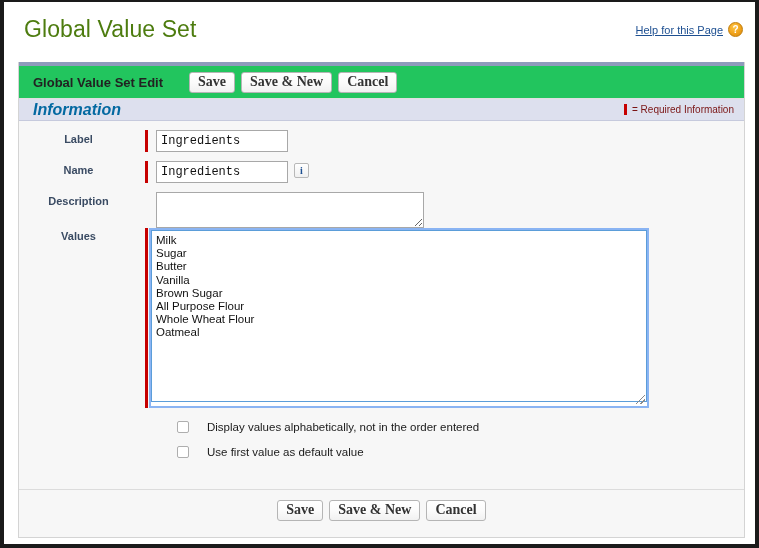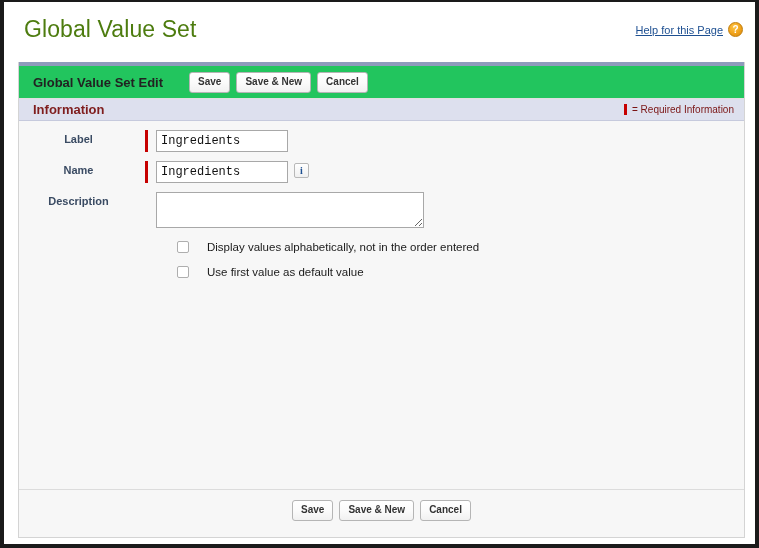--- a/index.html
+++ b/index.html
@@ -113,22 +113,22 @@
   }
   #edit-heading {
     font-size: 13px;
     font-weight: bold;
     color: #222222;
     margin-right: 26px;
   }
   .btn-row { display: flex; gap: 6px; align-items: center; }
 
   .btn {
-    font-family: Liberation Sans, sans-serif;
-    font-size: 10px;
+    font-family: Liberation Serif, serif;
+    font-size: 14px;
     font-weight: bold;
     color: #333333;
     background: linear-gradient(to bottom, #ffffff 0%, #fbfbfb 50%, #f1f1f1 100%);
     border: 1px solid #b5b5b5;
     border-radius: 3px;
     padding: 3px 8px 4px 8px;
     cursor: pointer;
     line-height: 12px;
     white-space: nowrap;
   }
@@ -138,23 +138,24 @@
     height: 22px;
     background: #dde0ee;
     border-bottom: 1px solid #c6cadd;
     display: flex;
     align-items: center;
     justify-content: space-between;
     padding: 0 10px 0 14px;
     box-sizing: border-box;
   }
   #info-band-title {
-    font-size: 13px;
-    font-weight: bold;
-    color: #7f1d1d;
+    font-size: 16px;
+    font-weight: bold;
+    color: #0369a1;
+    font-style: italic;
   }
   #required-note {
     display: flex;
     align-items: center;
     gap: 5px;
     font-size: 10px;
     color: #7a1414;
   }
   .req-swatch {
     display: inline-block;
@@ -388,20 +389,37 @@
 
       <div class="field-row">
         <div class="field-label">Description</div>
         <div class="field-ctl">
           <span class="req-bar" style="background:transparent;"></span>
           <textarea class="desc-area" style=""></textarea>
         </div>
       </div>
 
 
+      <div id="values-row">
+        <div class="field-label" style="padding-top:2px;">Values</div>
+        <div id="values-ctl">
+          <span id="values-req"></span>
+          <div id="values-focusbox">
+            <textarea id="values-textarea" spellcheck="false" style="">Milk
+Sugar
+Butter
+Vanilla
+Brown Sugar
+All Purpose Flour
+Whole Wheat Flour
+Oatmeal</textarea>
+            <span id="resize-grip"></span>
+          </div>
+        </div>
+      </div>
 
       <div class="check-row">
         <span class="cbox"></span>
         <span class="check-label">Display values alphabetically, not in the order entered</span>
       </div>
       <div class="check-row">
         <span class="cbox"></span>
         <span class="check-label">Use first value as default value</span>
       </div>
 

